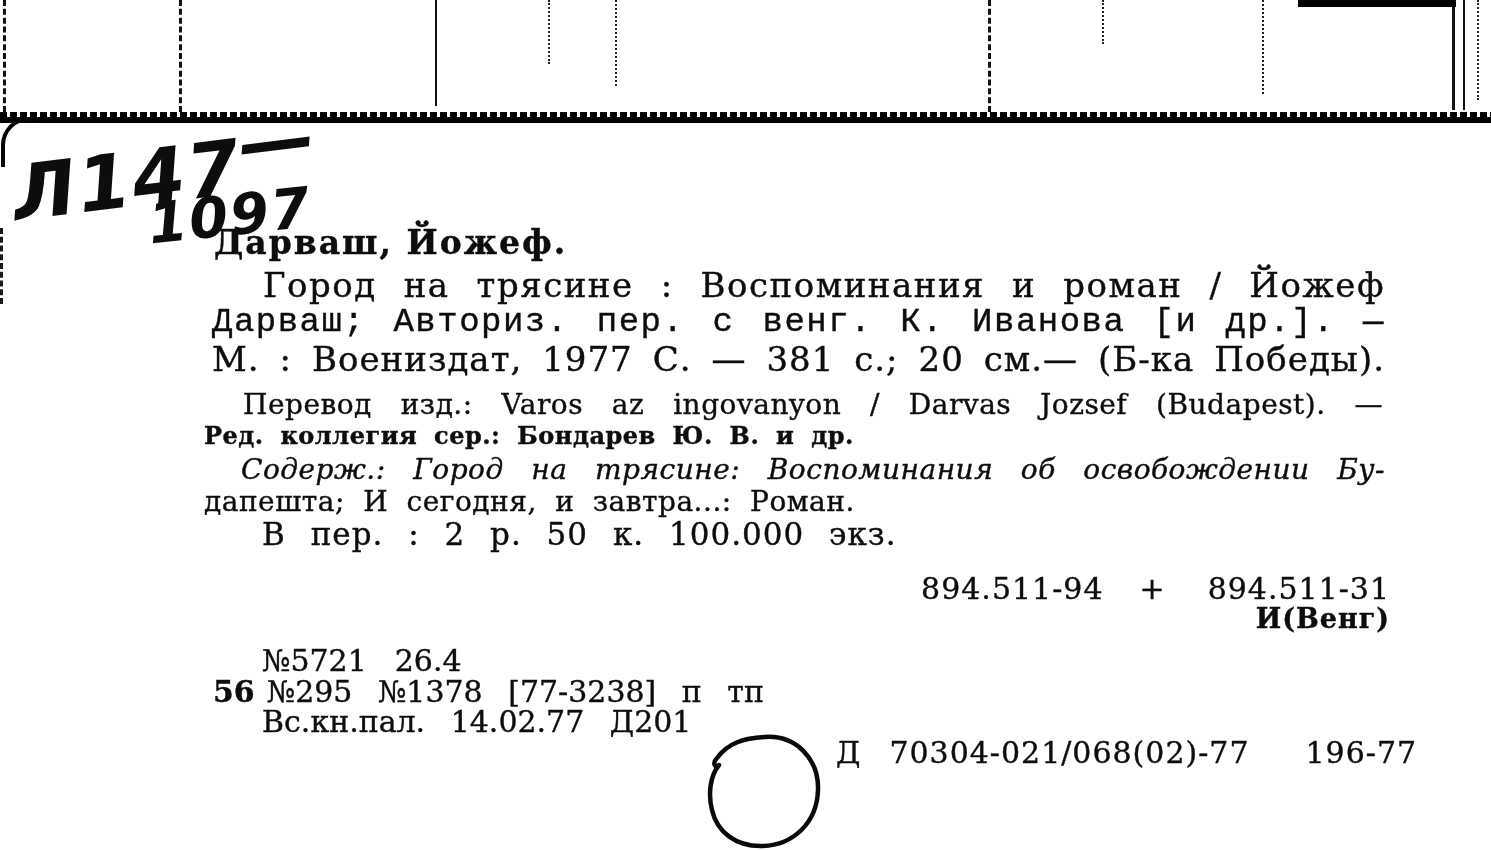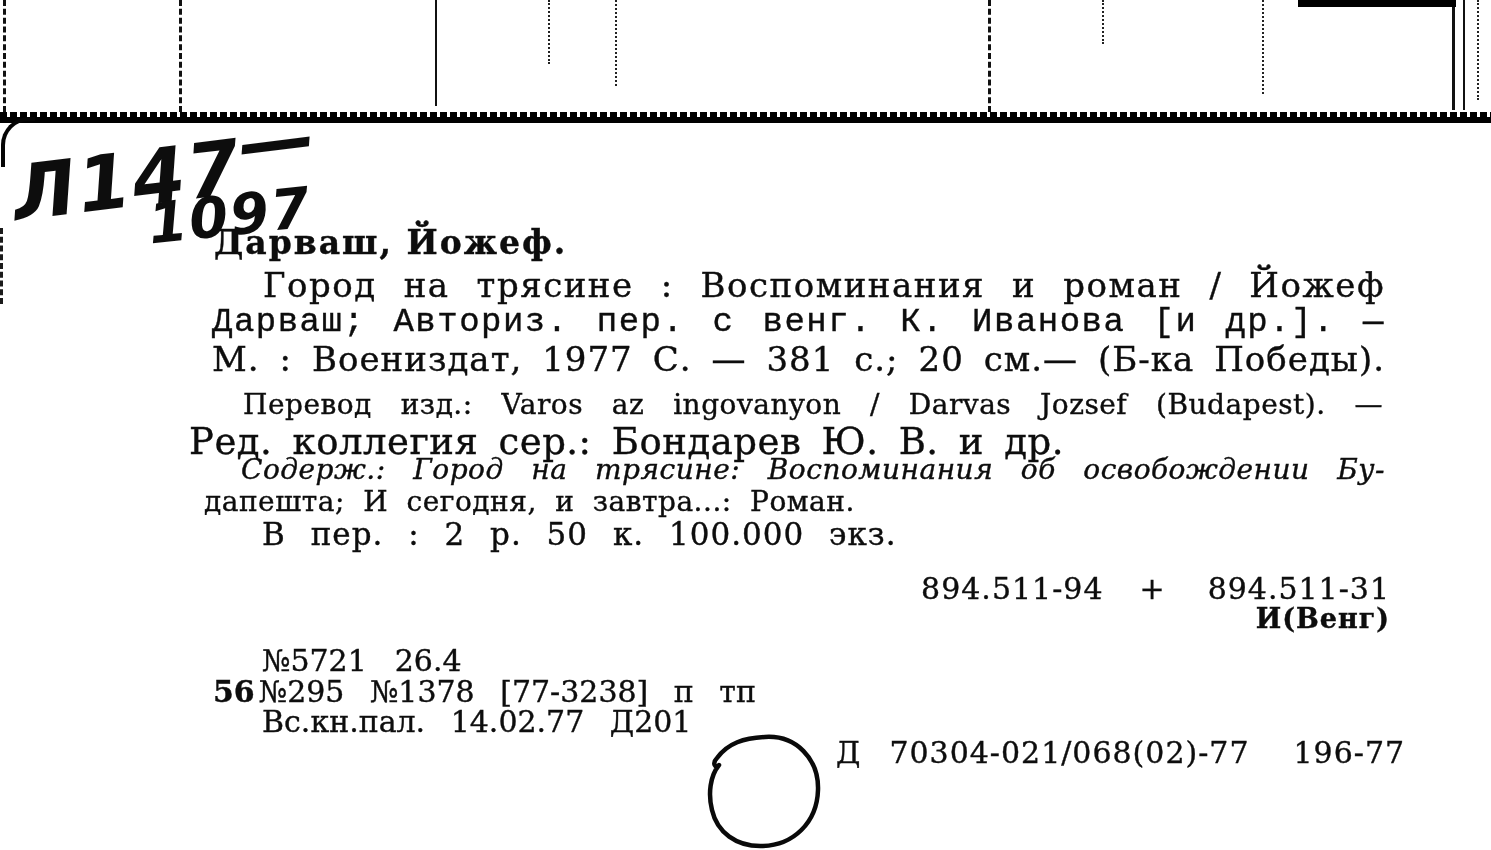--- a/index.html
+++ b/index.html
@@ -35,36 +35,36 @@
   .hand-top .dash{display:inline-block;transform:translateY(-22px);}
   .hand-bottom{left:148px;top:188px;font-size:56px;transform:rotate(-6deg);}
   
   .line{white-space:nowrap;line-height:1.05;-webkit-text-stroke:0.4px #111;}
   .just{white-space:normal;text-align:justify;text-align-last:justify;line-height:1.05;-webkit-text-stroke:0.4px #111;}
   .author{left:214px;top:226px;font-size:33px;font-weight:bold;letter-spacing:2px;}
   .t0{left:263px;top:268px;width:1122px;font-size:34px;letter-spacing:1.5px;}
   .t1{left:212px;top:305px;width:1173px;font-size:34px;letter-spacing:1.5px;font-family:Liberation Mono, monospace;}
   .t2{left:212px;top:342px;width:1173px;font-size:34px;letter-spacing:1px;}
   .n0{left:243px;top:390px;width:1140px;font-size:28px;letter-spacing:0.5px;}
-  .n1{left:189px;top:423px;font-size:37px;word-spacing:8px;letter-spacing:0.5px;}
+  .n1{left:204px;top:423px;font-size:24px;word-spacing:8px;letter-spacing:0.5px;font-weight:bold;}
   .n2{left:241px;top:455px;width:1144px;font-size:28px;letter-spacing:0.5px;font-style:italic;}
   .n3{left:204px;top:487px;font-size:28px;word-spacing:9px;letter-spacing:0.5px;}
   .price{left:262px;top:518px;font-size:31px;word-spacing:14px;letter-spacing:1px;}
   .udc{right:101px;top:573px;font-size:30px;letter-spacing:1px;}
   .udc .plus{margin:0 42px 0 36px;}
   .lang{right:101px;top:605px;font-size:27px;font-weight:bold;letter-spacing:1px;}
   .reg1{left:262px;top:645px;font-size:30px;}
   .reg1 .gap{margin-left:28px;}
   .reg2{left:213px;top:676px;font-size:30px;}
-  .reg2 .prefix{font-weight:bold;margin-right:4px;}
+  .reg2 .prefix{font-weight:bold;margin-right:12px;}
   .reg2 .rest{word-spacing:16px;}
   .reg3{left:262px;top:706px;font-size:30px;word-spacing:16px;}
   .idx{left:836px;top:737px;font-size:30px;letter-spacing:1px;}
   .idx .code{margin-left:28px;}
-  .idx .suffix{margin-left:44px;}
+  .idx .suffix{margin-left:56px;}
   .stamp{left:703px;top:732px;}
 </style>
 </head>
 <body>
 
 <div class="vline vl-dash" style="left:3px;height:112px;"></div>
 <div class="vline vl-dash" style="left:179px;height:112px;"></div>
 <div class="vline vl-solid" style="left:435px;height:106px;"></div>
 <div class="vline vl-dot" style="left:548px;height:64px;"></div>
 <div class="vline vl-dot" style="left:615px;height:86px;"></div>

